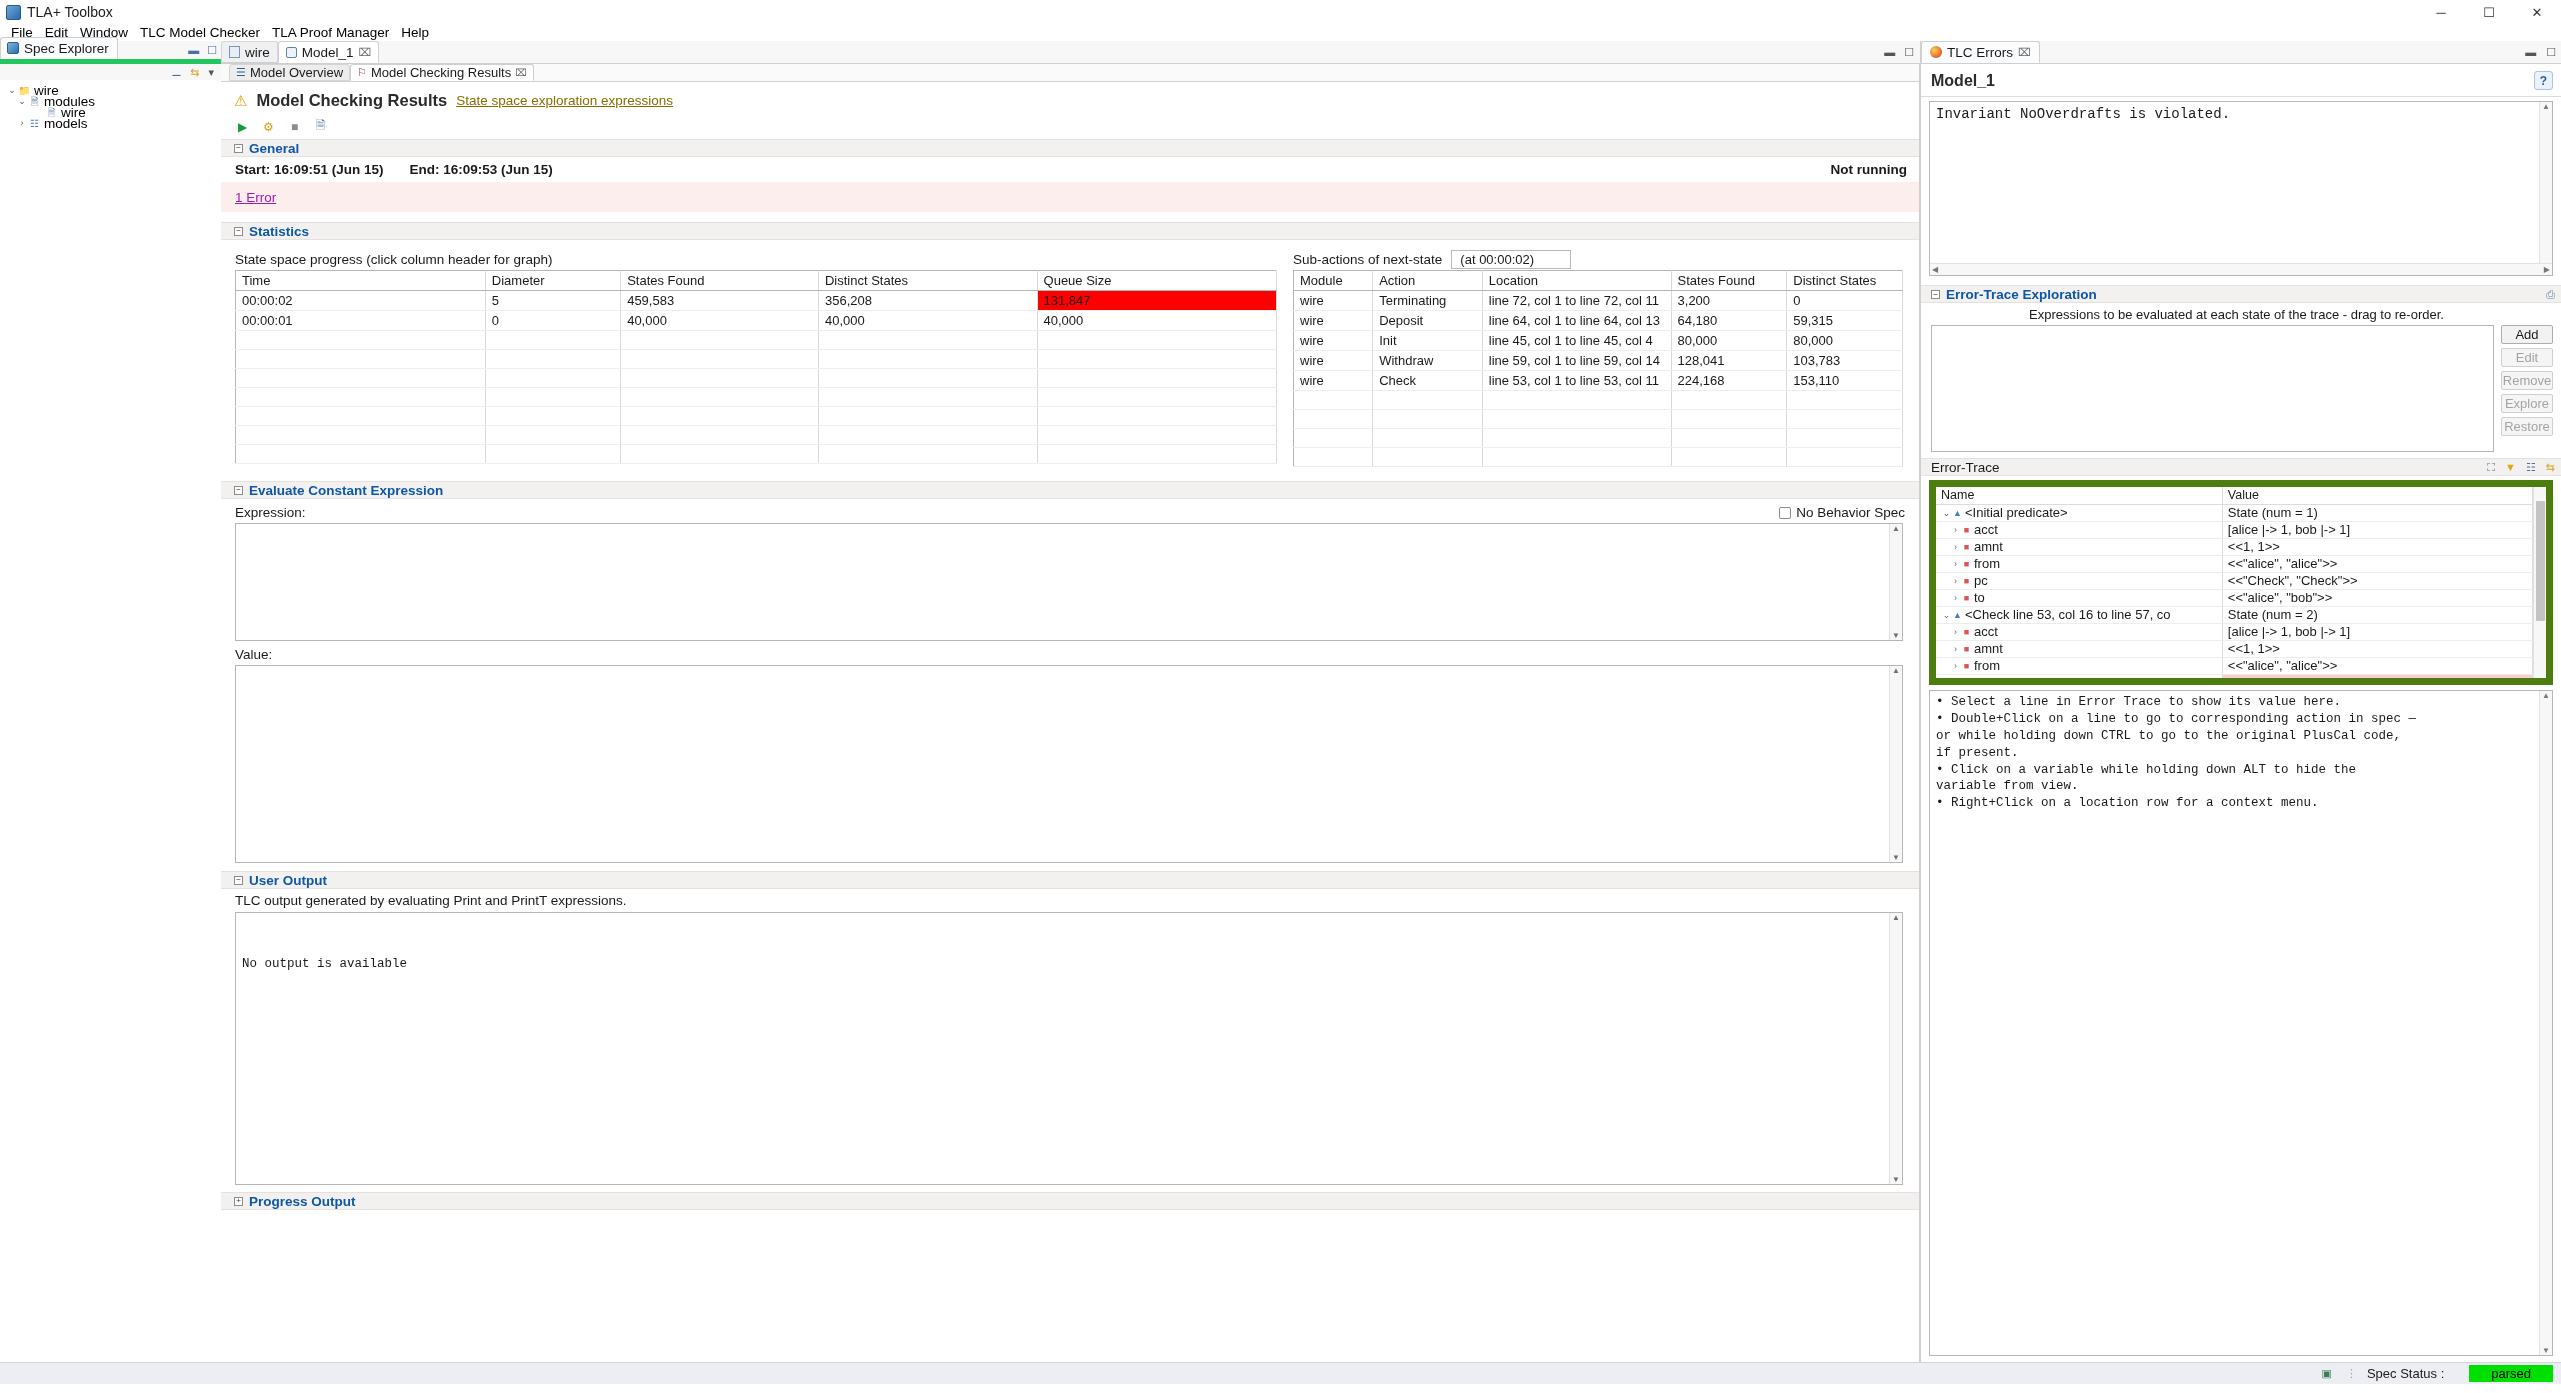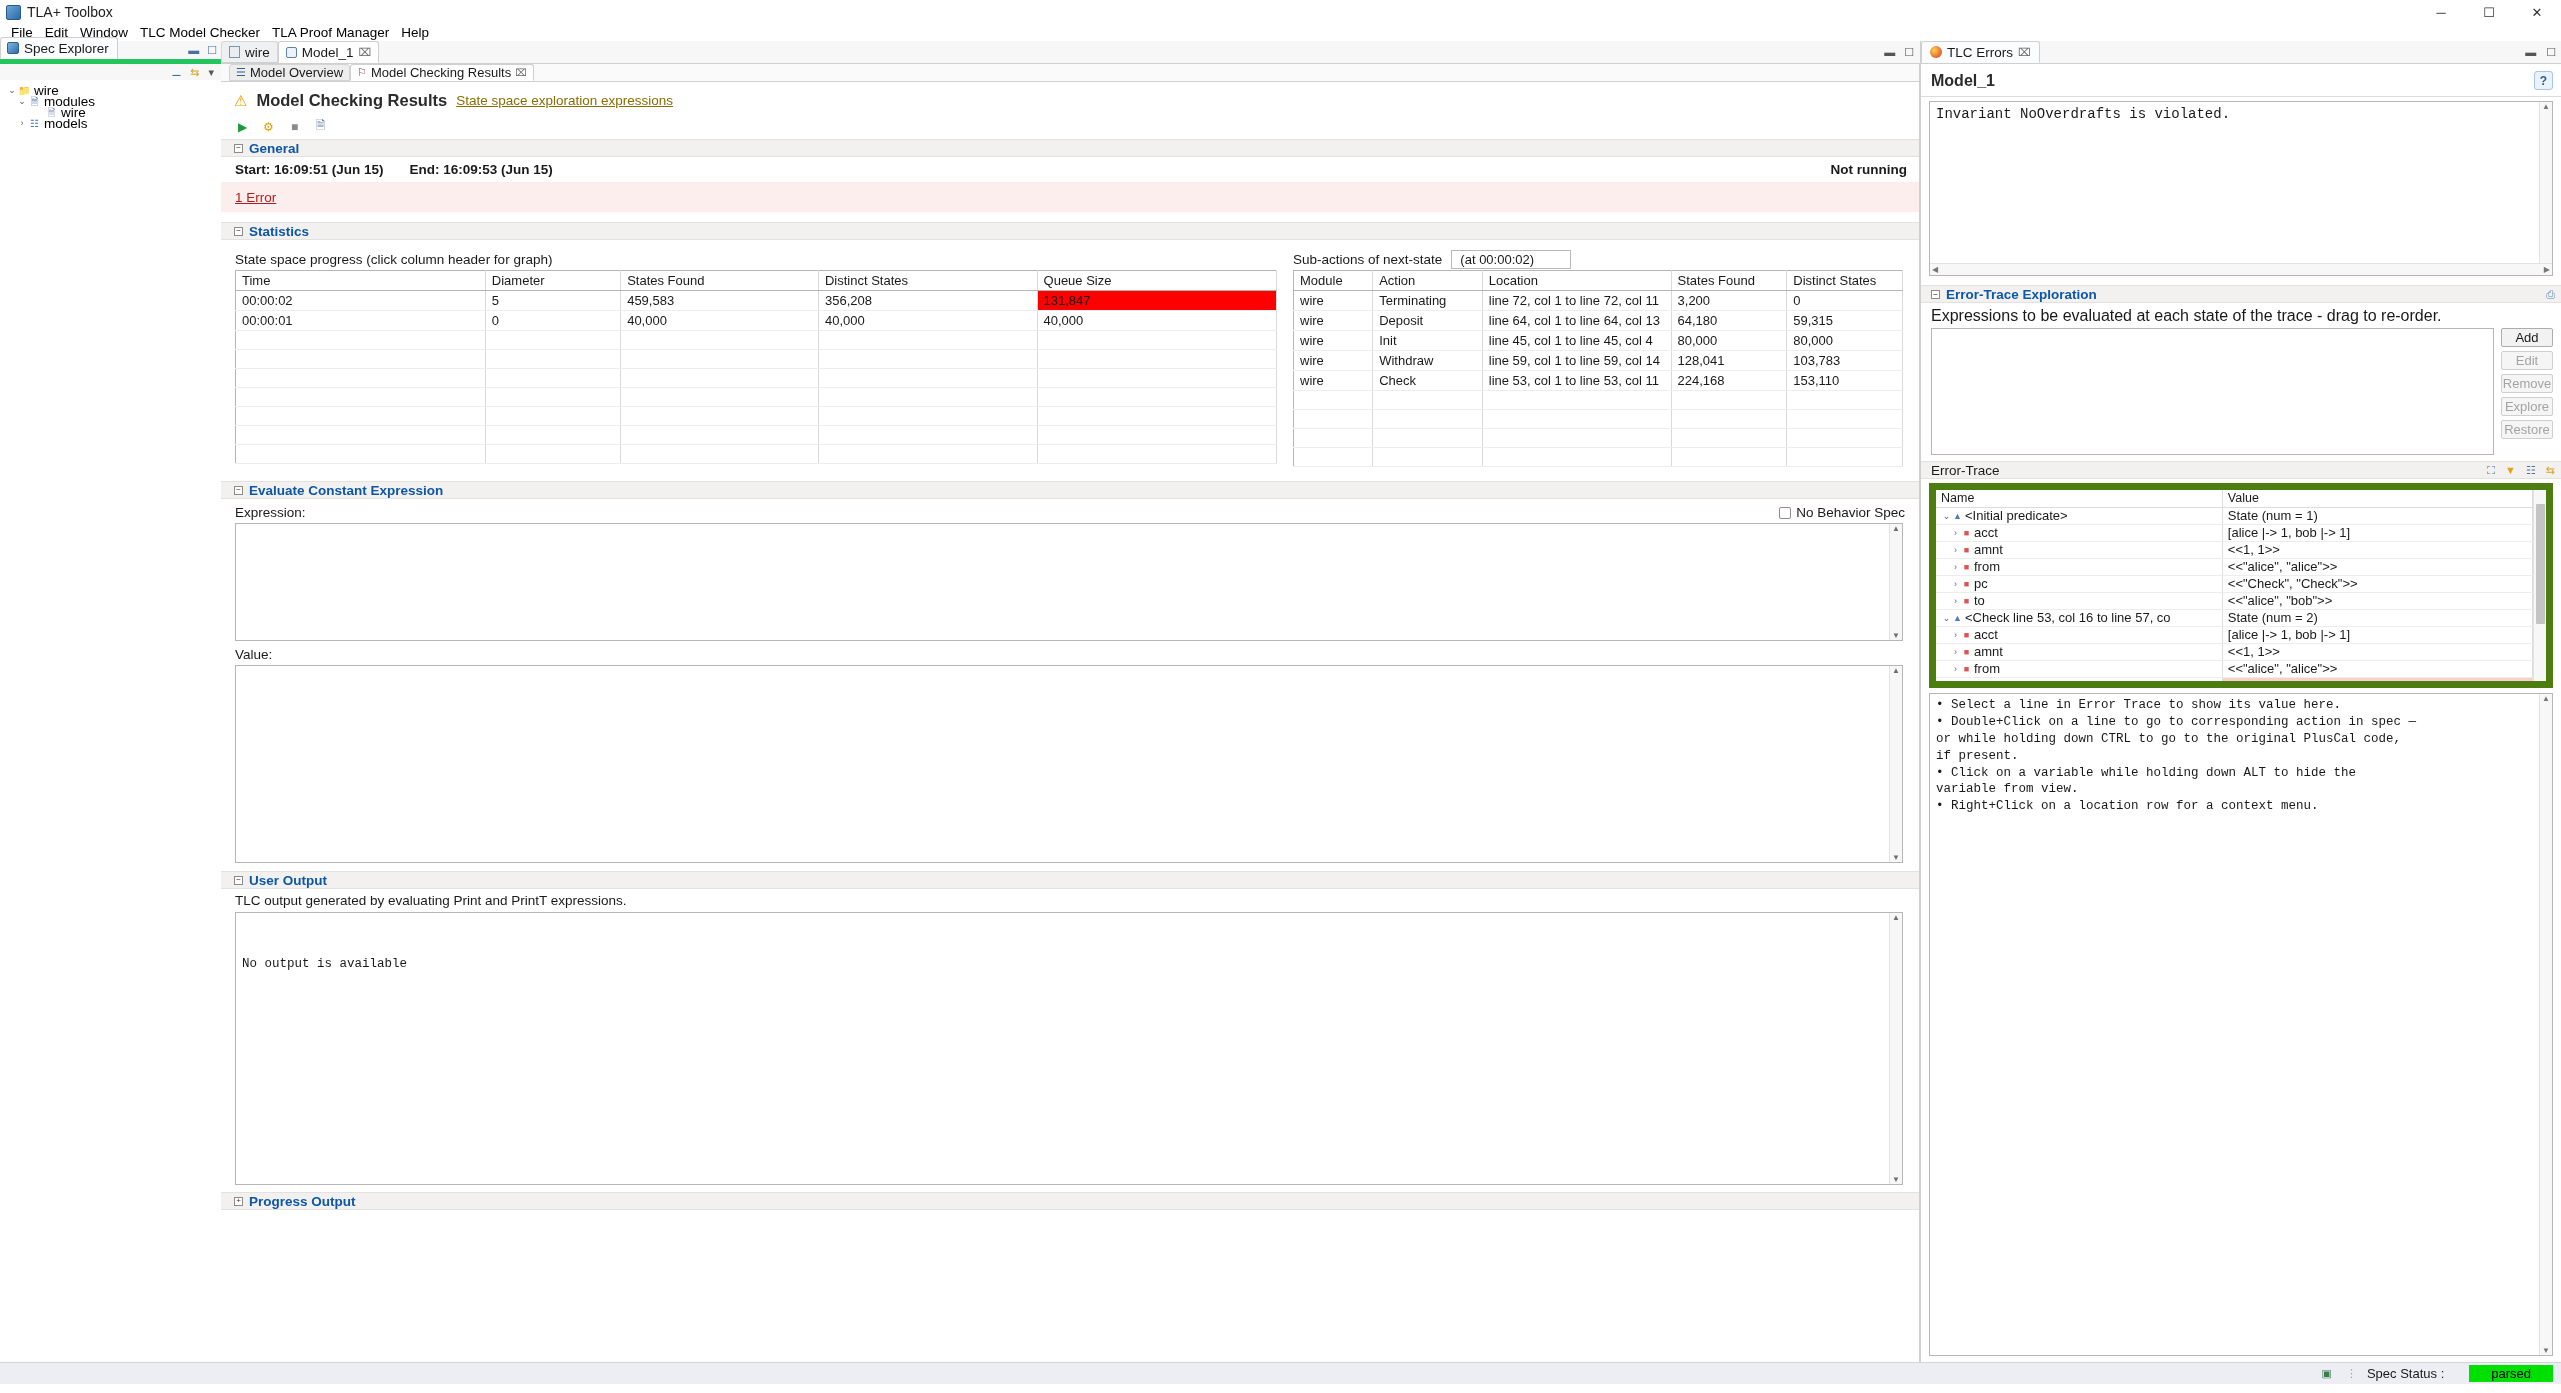--- a/index.html
+++ b/index.html
@@ -90,21 +90,21 @@
                         display: inline-flex; align-items: center; justify-content: center;
                         font-size: 8px; line-height: 1; color: #333; }
   .sectionbar .stitle { color: #0d57a6; font-weight: bold; font-size: 13.5px; }
 
   .generalrow { display: flex; align-items: center; padding: 5px 12px 5px 14px; font-size: 13.5px; }
   .generalrow b { font-weight: bold; }
   .generalrow .gap { width: 26px; }
   .generalrow .spacer { flex: 1; }
 
   .errbar { background: #fdeeee; padding: 6px 0 7px 14px; }
-  .errbar a { color: #b91c1c; font-size: 13.5px; text-decoration: underline; }
+  .errbar a { color: #a21caf; font-size: 13.5px; text-decoration: underline; }
 
   .statsarea { display: flex; padding: 8px 16px 6px 14px; gap: 16px; }
   .statcol { display: flex; flex-direction: column; }
   .statcol.left { width: 1042px; }
   .statcol.right { flex: 1; }
   .statlabelrow { display: flex; align-items: center; gap: 9px; height: 22px; font-size: 13.5px; }
   .statlabelrow .boxed { border: 1px solid #b9b9b9; background: #fff; padding: 1px 8px;
                          font-size: 13px; min-width: 120px; }
   table.grid { border-collapse: collapse; width: 100%; background: #fff; table-layout: fixed;
                border: 1px solid #b6b6b6; }
@@ -156,21 +156,21 @@
          justify-content: space-between; align-items: center; font-size: 8px; color: #777; }
   .hsb { position: absolute; left: 0; right: 0; bottom: 0; height: 12px; background: #f7f7f7;
          border-top: 1px solid #e2e2e2; display: flex; justify-content: space-between;
          align-items: center; padding: 0 2px; font-size: 8px; color: #777; }
 
   .rsection { height: 18px; background: #f2f1f0; display: flex; align-items: center; gap: 6px;
               padding: 0 6px 0 10px; border-top: 1px solid #e3e2e1; border-bottom: 1px solid #e3e2e1; }
   .rsection .stitle { color: #0d57a6; font-weight: bold; font-size: 13.5px; }
   .rsection .spacer { flex: 1; }
   .rsection .ricon { font-size: 11px; color: #5b7fae; }
-  .rsubtext { font-size: 16px; padding: 4px 10px 3px 10px; }
+  .rsubtext { font-size: 13px; padding: 4px 10px 3px 1px; text-align: center; }
   .eterow { display: flex; padding: 0 8px 6px 10px; gap: 7px; }
   .etebox { flex: 1; border: 1px solid #b6b6b6; background: #fff; height: 127px; }
   .etebtns { display: flex; flex-direction: column; gap: 4px; width: 52px; }
   .btn { height: 19px; border: 1px solid #adadad; background: #f2f2f2; border-radius: 2px;
          font-size: 13px; display: flex; align-items: center; justify-content: center; color: #1a1a1a; }
   .btn.disabled { color: #a3a3a3; background: #f5f5f5; border-color: #cfcfcf; }
 
   .ettoolbar { height: 18px; background: #f2f1f0; display: flex; align-items: center;
                padding: 0 6px 0 10px; border-top: 1px solid #e3e2e1; border-bottom: 1px solid #e3e2e1; }
   .ettoolbar .ettitle { font-size: 13.5px; color: #1a1a1a; }

